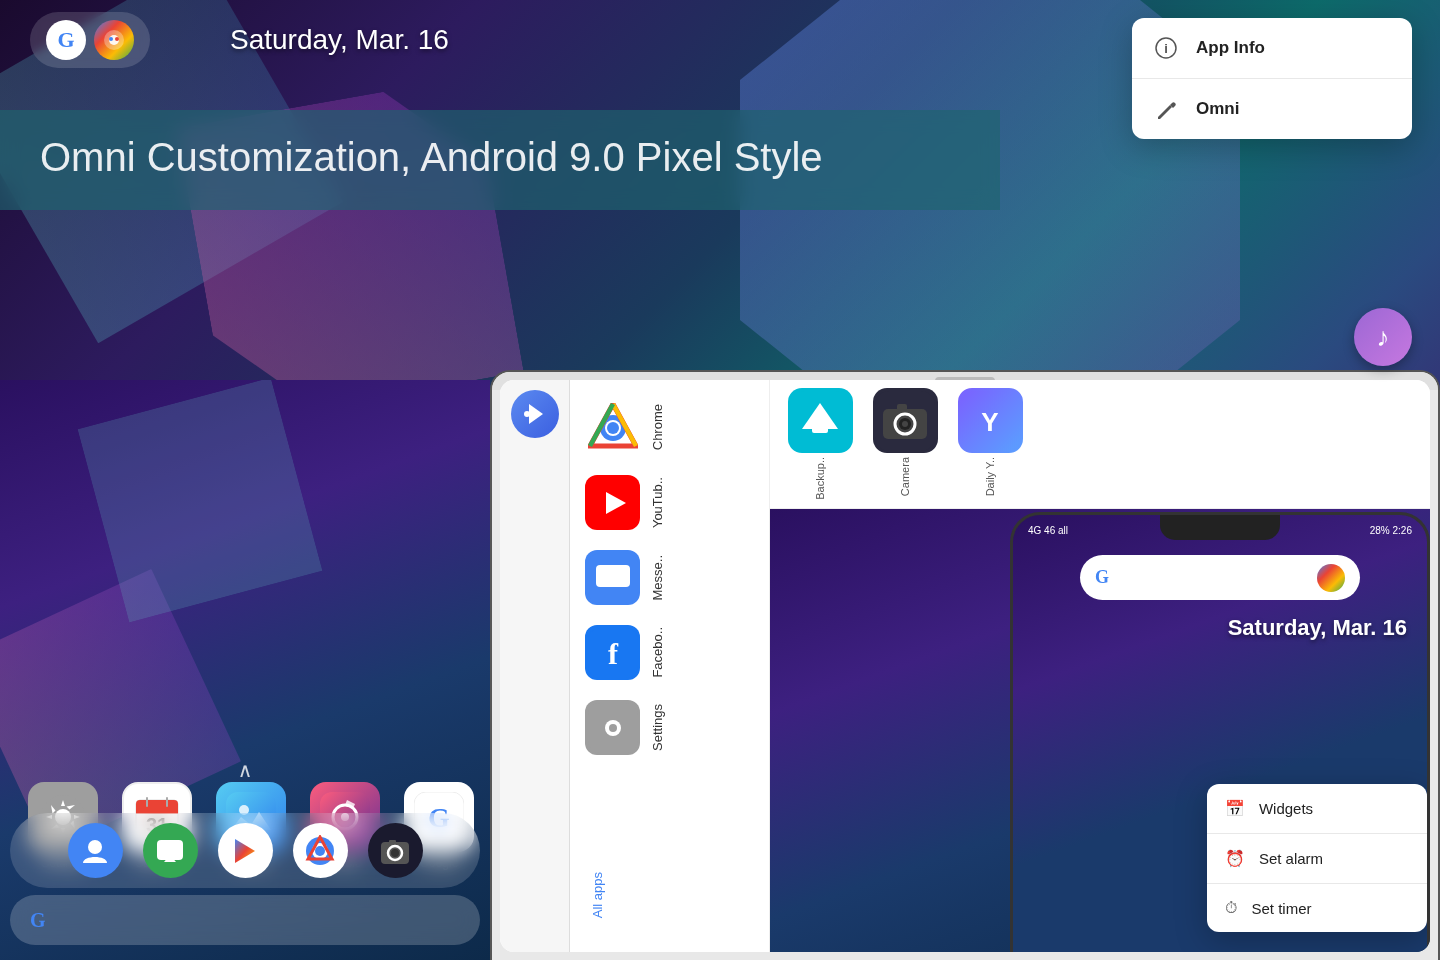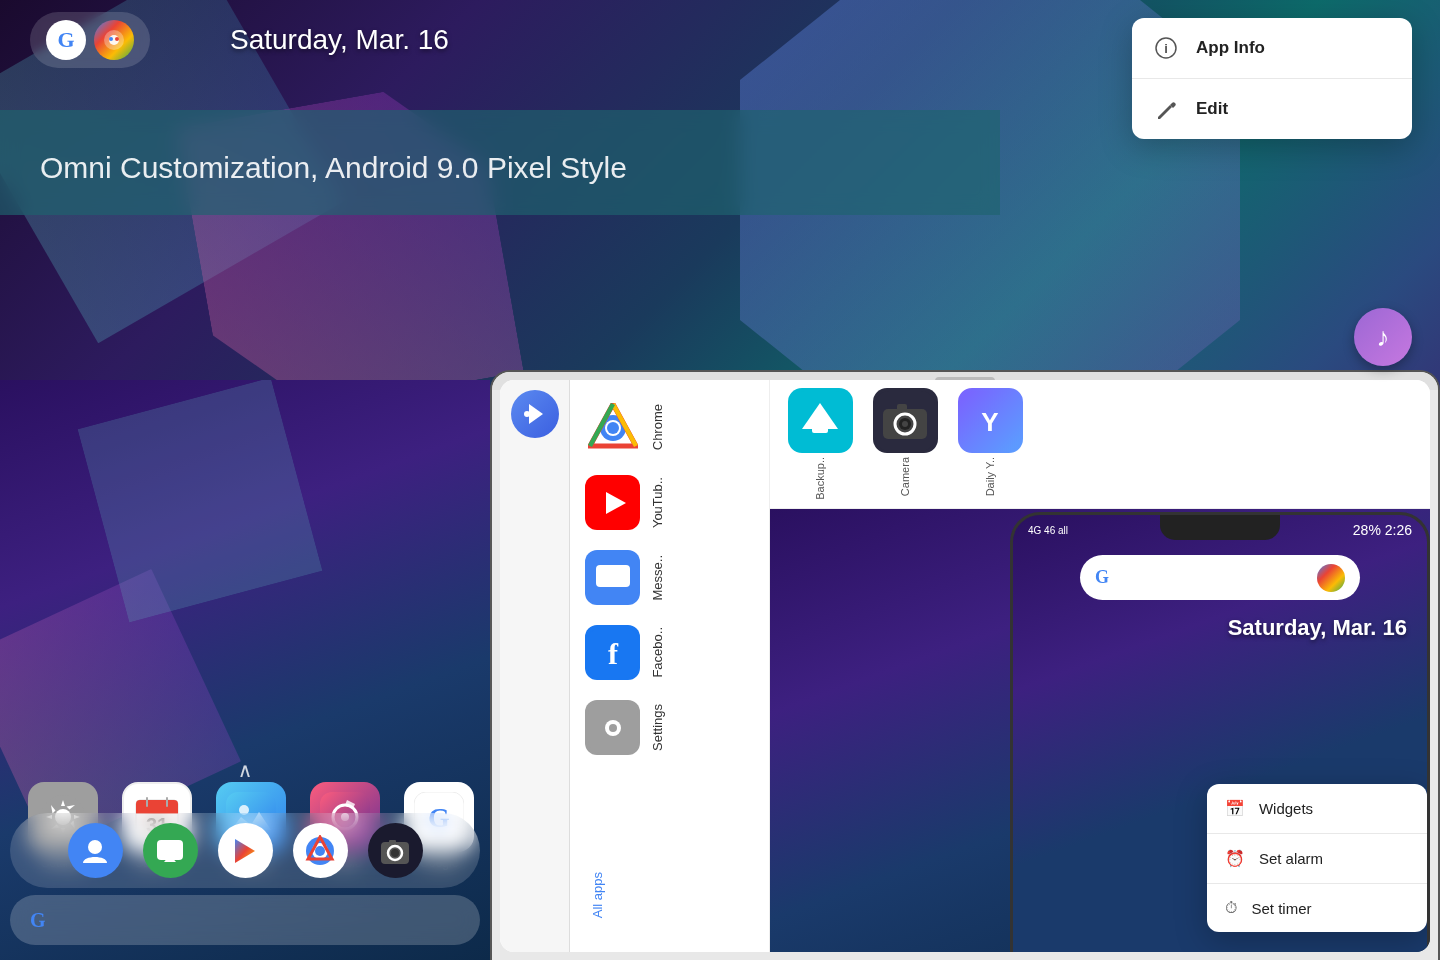--- a/index.html
+++ b/index.html
@@ -96,23 +96,23 @@
     .app-title {
       font-size: 88px;
       font-weight: 900;
       color: white;
       letter-spacing: 2px;
       text-transform: uppercase;
       font-family: 'Arial Black', 'Arial', sans-serif;
       line-height: 1;
     }
     .app-subtitle {
-      font-size: 30px;
+      font-size: 40px;
       color: rgba(255,255,255,0.9);
-      margin-top: 16px;
+      margin-top: 0;
       font-weight: 400;
     }
 
     
     .context-menu {
       position: absolute;
       top: 18px; right: 28px;
       width: 280px;
       background: white;
       border-radius: 12px;
@@ -392,21 +392,21 @@
       position: absolute;
       top: 0; left: 0; right: 0;
       height: 30px;
       display: flex;
       align-items: center;
       justify-content: space-between;
       padding: 5px 15px;
       z-index: 24;
     }
     .status-left { font-size: 10px; color: white; display: flex; gap: 4px; align-items: center; }
-    .status-right { font-size: 14px; color: white; display: flex; gap: 4px; align-items: center; text-align: center; }
+    .status-right { font-size: 10px; color: white; display: flex; gap: 4px; align-items: center; text-align: center; }
 
     
     .phone-context-menu {
       position: absolute;
       bottom: 20px; right: 0;
       width: 220px;
       background: white;
       border-radius: 12px;
       box-shadow: 0 8px 32px rgba(0,0,0,0.25);
       z-index: 30;
@@ -533,21 +533,21 @@
     </div>
     <span class="menu-label">App Info</span>
   </div>
   <div class="menu-item">
     <div class="menu-icon">
       <svg width="22" height="22" viewBox="0 0 22 22" fill="none">
         <path d="M3 19 L15 7 L17 9 L5 21 L3 21 Z" fill="#555"></path>
         <path d="M15 7 L17 5 C18 4 19 4 20 5 C21 6 21 7 20 8 L18 10 Z" fill="#555"></path>
       </svg>
     </div>
-    <span class="menu-label">Edit</span>
+    <span class="menu-label">Omni</span>
   </div>
 </div>
 
 <div class="music-fab">
   <span class="music-note">♪</span>
 </div>
 
 <div class="phone-left">
   <div class="phone-left-bg-shapes">
     <div class="phone-shape1"></div>

